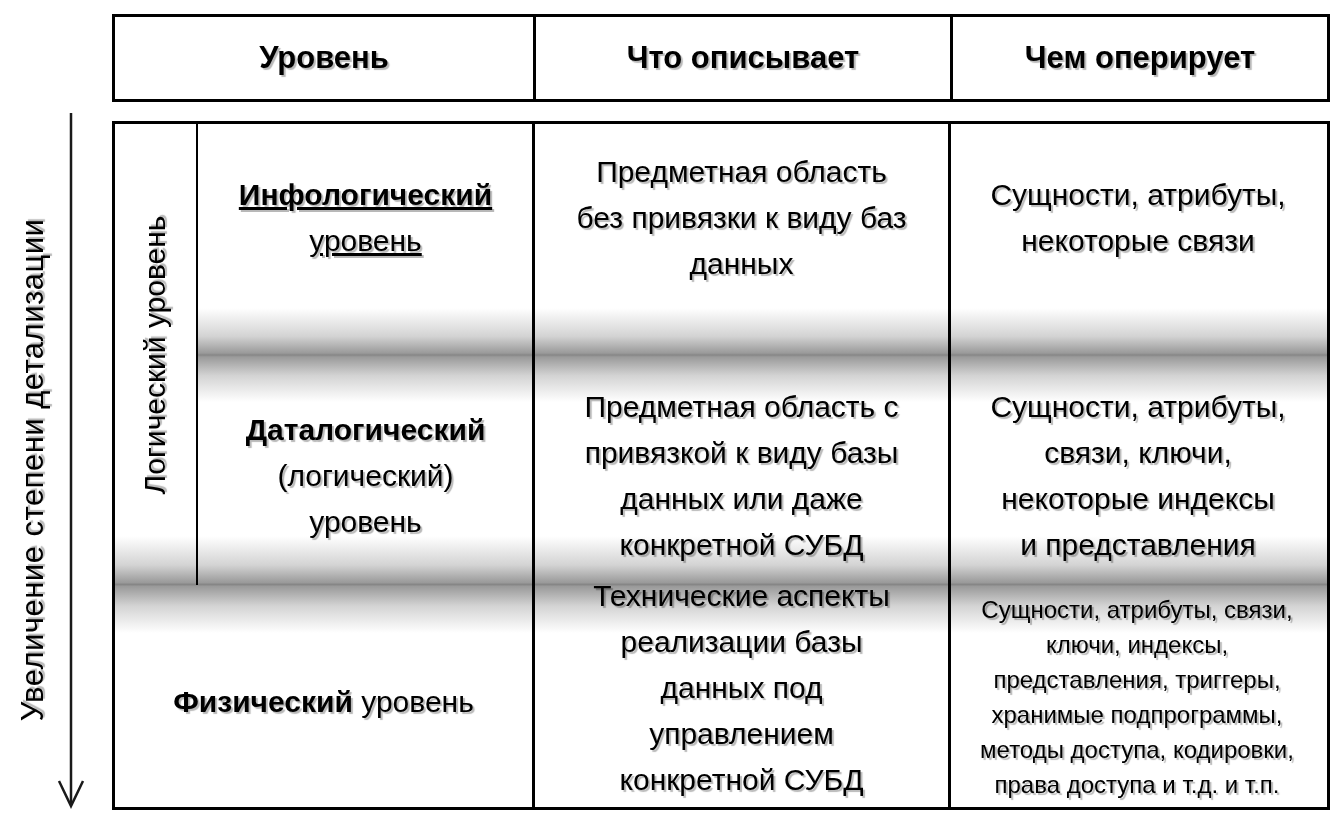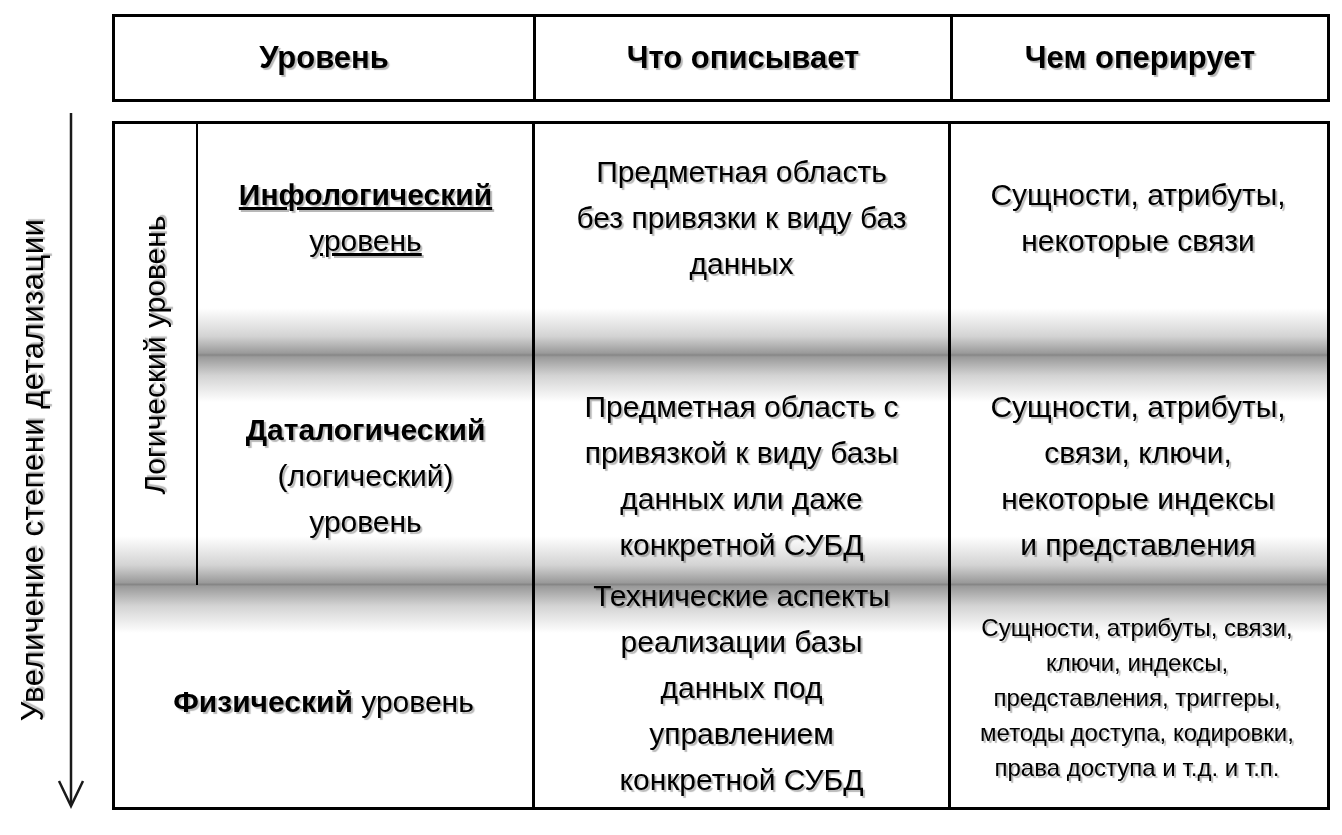--- a/index.html
+++ b/index.html
@@ -205,20 +205,21 @@
           <div>Технические аспекты</div>
           <div>реализации базы</div>
           <div>данных под</div>
           <div>управлением</div>
           <div>конкретной СУБД</div>
         </div>
       <div class="cell r3 ops txt-shadow">
           <div>Сущности, атрибуты, связи,</div>
           <div>ключи, индексы,</div>
           <div>представления, триггеры,</div>
+          <div>хранимые подпрограммы,</div>
           <div>методы доступа, кодировки,</div>
           <div>права доступа  и т.д. и т.п.</div>
         </div>
 
     </div>
   </div>
 
 </div>
 
 </body></html>

